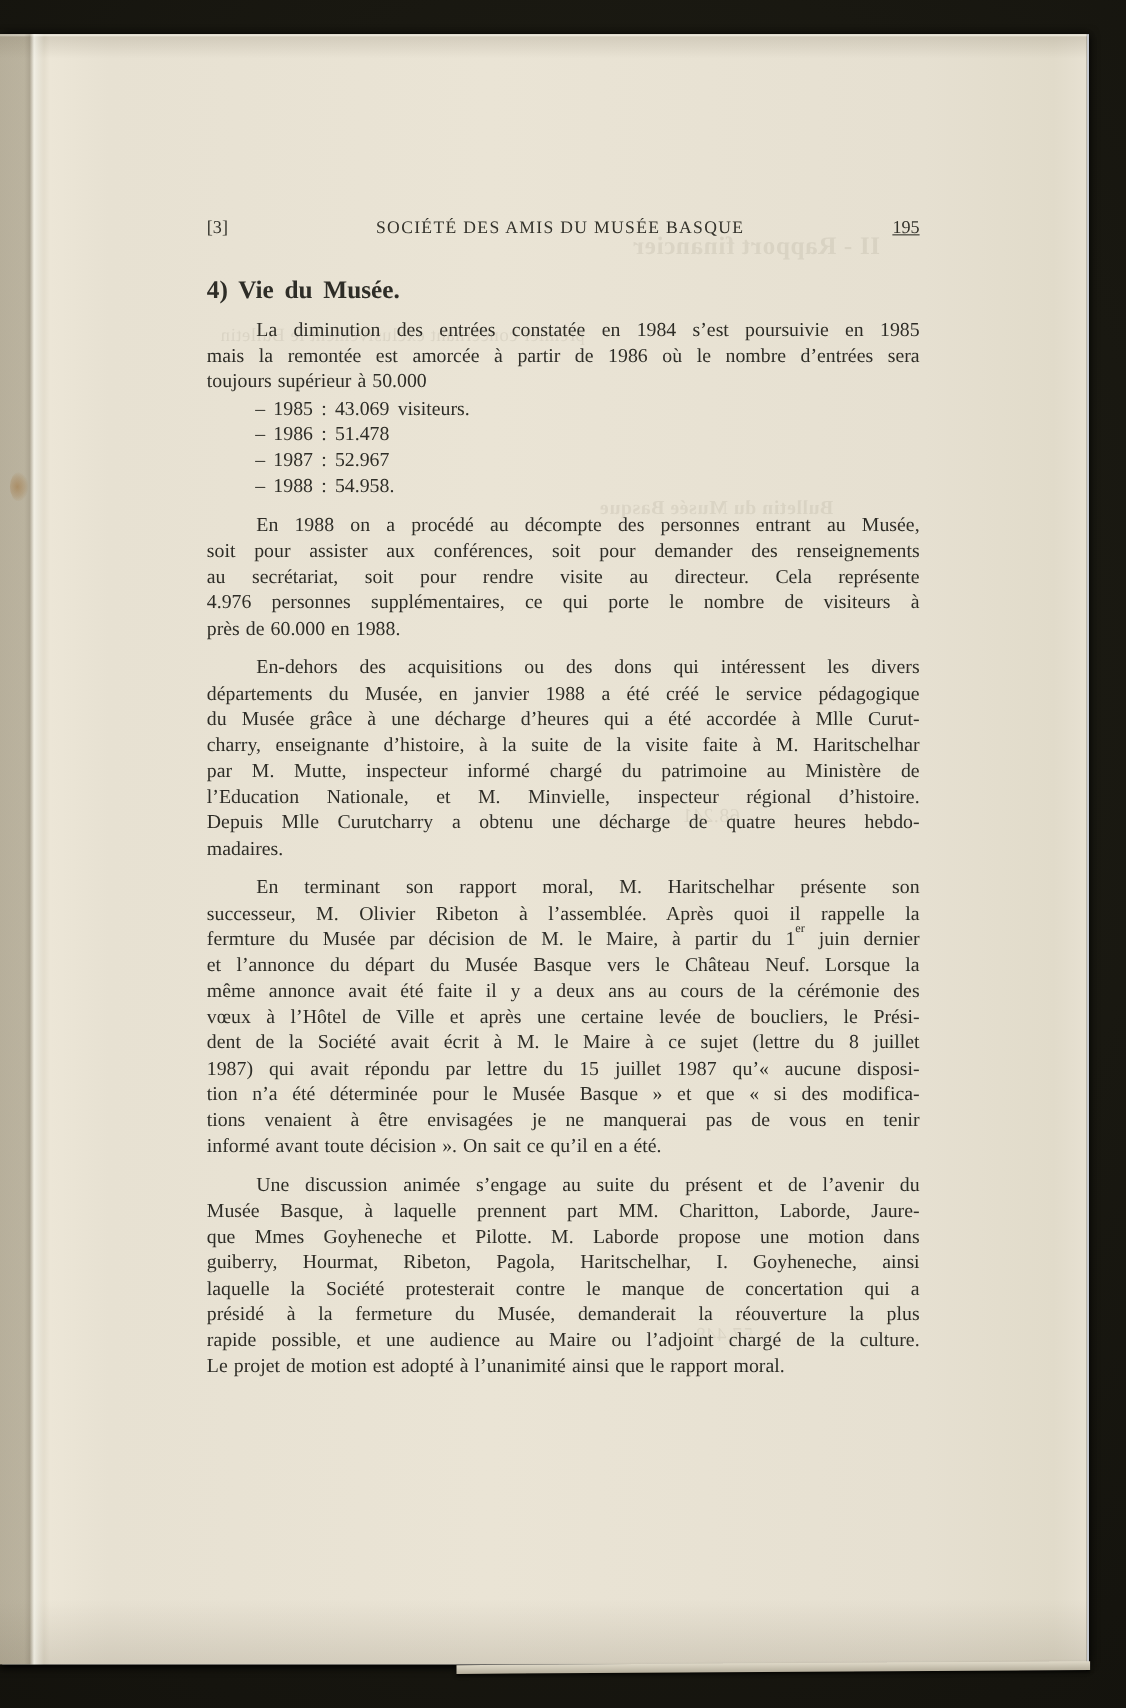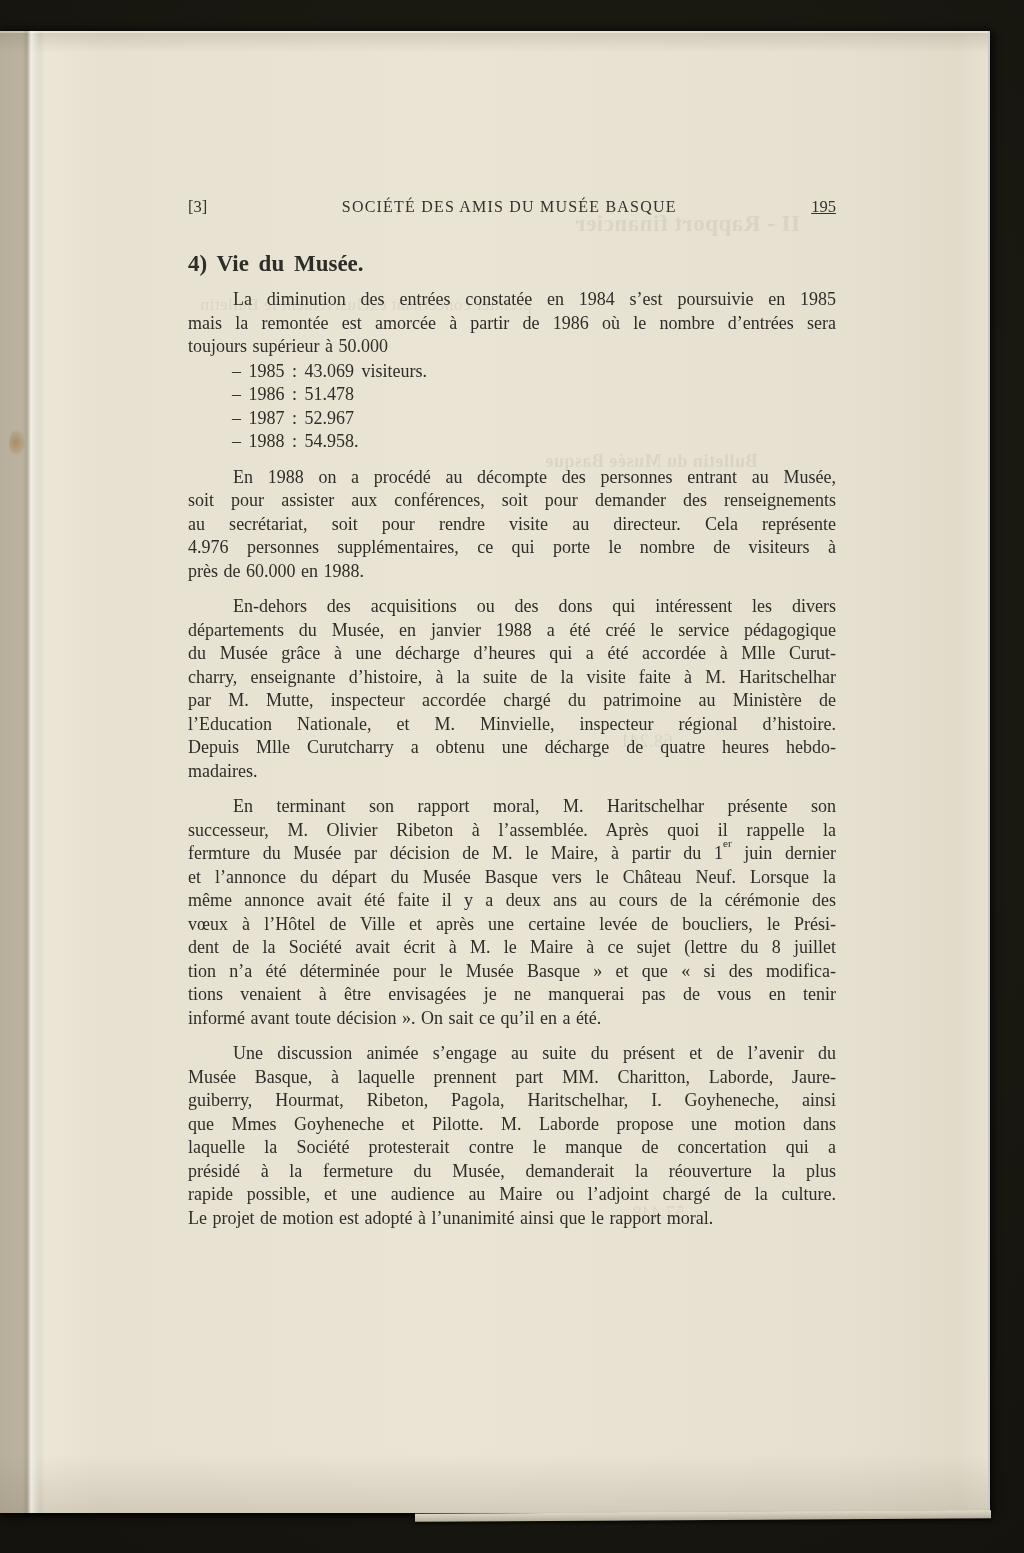--- a/index.html
+++ b/index.html
@@ -137,42 +137,43 @@
             <div class="line">soit pour assister aux conférences, soit pour demander des renseignements</div>
             <div class="line">au secrétariat, soit pour rendre visite au directeur. Cela représente</div>
             <div class="line">4.976 personnes supplémentaires, ce qui porte le nombre de visiteurs à</div>
             <div class="line last">près de 60.000 en 1988.</div>
           </div>
           <div class="block para">
             <div class="line first">En-dehors des acquisitions ou des dons qui intéressent les divers</div>
             <div class="line">départements du Musée, en janvier 1988 a été créé le service pédagogique</div>
             <div class="line">du Musée grâce à une décharge d’heures qui a été accordée à Mlle Curut-</div>
             <div class="line">charry, enseignante d’histoire, à la suite de la visite faite à M. Haritschelhar</div>
-            <div class="line">par M. Mutte, inspecteur accordée chargé du patrimoine au Ministère de</div>
+            <div class="line">par M. Mutte, inspecteur informé chargé du patrimoine au Ministère de</div>
             <div class="line">l’Education Nationale, et M. Minvielle, inspecteur régional d’histoire.</div>
             <div class="line">Depuis Mlle Curutcharry a obtenu une décharge de quatre heures hebdo-</div>
             <div class="line last">madaires.</div>
           </div>
           <div class="block para">
             <div class="line first">En terminant son rapport moral, M. Haritschelhar présente son</div>
             <div class="line">successeur, M. Olivier Ribeton à l’assemblée. Après quoi il rappelle la</div>
             <div class="line"><span>fermture du Musée par décision de M. le Maire, à partir du 1</span><sup>er</sup><span> juin dernier</span></div>
             <div class="line">et l’annonce du départ du Musée Basque vers le Château Neuf. Lorsque la</div>
             <div class="line">même annonce avait été faite il y a deux ans au cours de la cérémonie des</div>
             <div class="line">vœux à l’Hôtel de Ville et après une certaine levée de boucliers, le Prési-</div>
             <div class="line">dent de la Société avait écrit à M. le Maire à ce sujet (lettre du 8 juillet</div>
+            <div class="line">1987) qui avait répondu par lettre du 15 juillet 1987 qu’« aucune disposi-</div>
             <div class="line">tion n’a été déterminée pour le Musée Basque » et que « si des modifica-</div>
             <div class="line">tions venaient à être envisagées je ne manquerai pas de vous en tenir</div>
             <div class="line last">informé avant toute décision ». On sait ce qu’il en a été.</div>
           </div>
           <div class="block para">
             <div class="line first">Une discussion animée s’engage au suite du présent et de l’avenir du</div>
             <div class="line">Musée Basque, à laquelle prennent part MM. Charitton, Laborde, Jaure-</div>
+            <div class="line">que Mmes Goyheneche et Pilotte. M. Laborde propose une motion dans</div>
             <div class="line">guiberry, Hourmat, Ribeton, Pagola, Haritschelhar, I. Goyheneche, ainsi</div>
-            <div class="line">que Mmes Goyheneche et Pilotte. M. Laborde propose une motion dans</div>
             <div class="line">laquelle la Société protesterait contre le manque de concertation qui a</div>
             <div class="line">présidé à la fermeture du Musée, demanderait la réouverture la plus</div>
             <div class="line">rapide possible, et une audience au Maire ou l’adjoint chargé de la culture.</div>
             <div class="line last">Le projet de motion est adopté à l’unanimité ainsi que le rapport moral.</div>
           </div>
         </div>
     </div>
   </div>
 </div>
 

